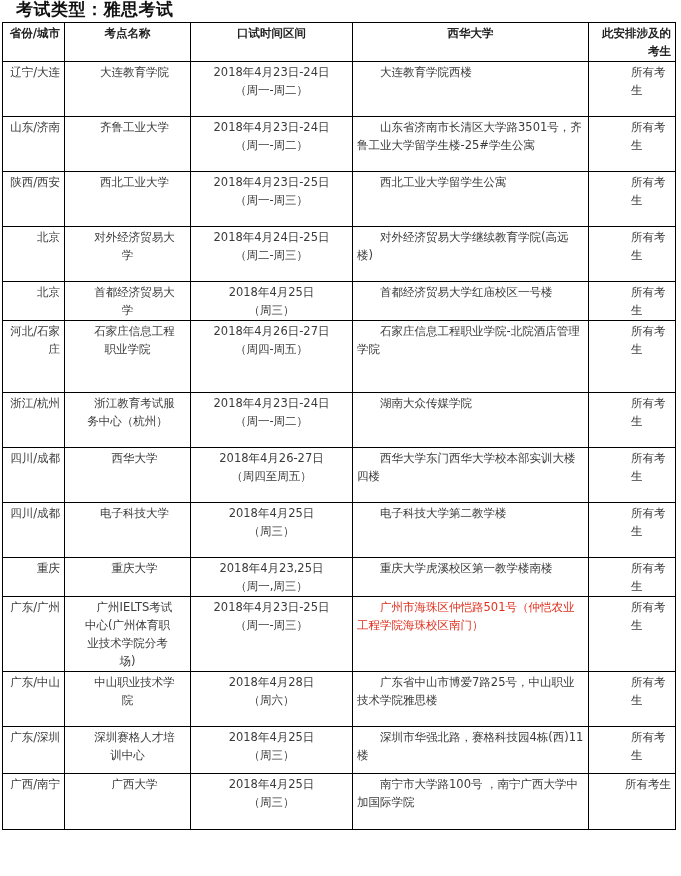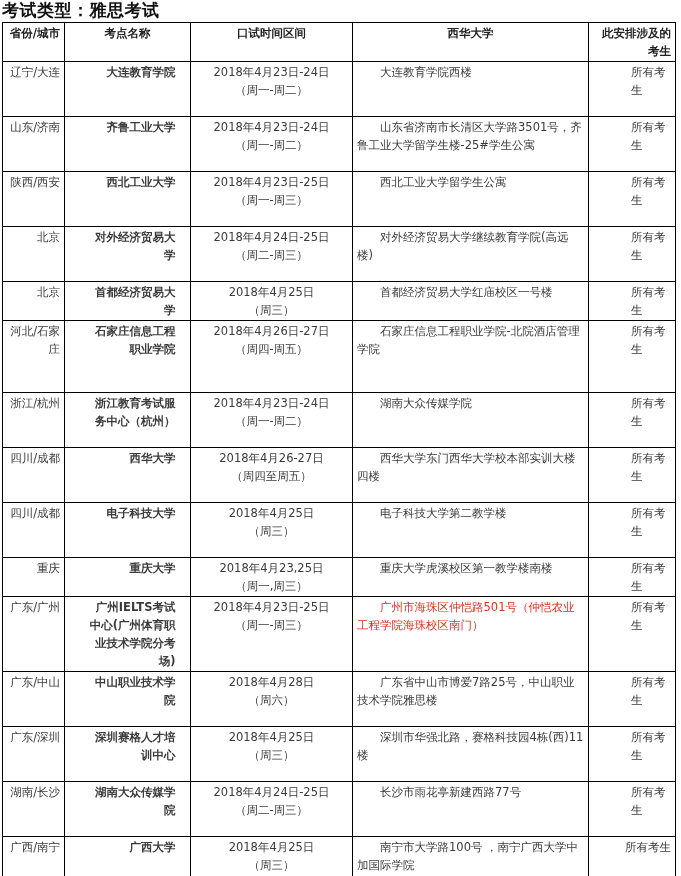--- a/index.html
+++ b/index.html
@@ -1,34 +1,34 @@
 <!DOCTYPE html>
 <html><head>
 <meta charset="utf-8">
 <style>
   html, body { margin: 0; padding: 0; background: #ffffff; }
   body { width: 681px; height: 876px; overflow: hidden; position: relative;
          font-family: "DejaVu Sans", sans-serif; color: #333333; }
-  .title { position: absolute; left: 2px; top: 0px; height: 22px; line-height: 22px;
-           font-family: Liberation Sans, sans-serif; font-weight: bold; font-size: 17px; color: #111; letter-spacing: 0.5px; }
+  .title { position: absolute; left: 16px; top: 0px; height: 22px; line-height: 22px;
+           font-family: Liberation Mono, monospace; font-weight: bold; font-size: 17px; color: #111; letter-spacing: 0.5px; }
   table.exam { position: absolute; left: 2px; top: 22px; border-collapse: collapse; table-layout: fixed; width: 673px; }
   table.exam td, table.exam th { border: 1px solid #000; vertical-align: top; font-size: 11.5px; line-height: 18px;
         padding: 1px 4px; font-weight: normal; color: #3a3a3a; word-break: break-all; }
   table.exam th { font-weight: bold; color: #222; }
   .c1 { width: 54px; text-align: right; }
   .c2 { width: 116px; text-align: center; }
   .c3 { width: 152px; text-align: center; }
   .c4 { width: 226px; text-align: left; }
   .c5 { width: 76px; text-align: right; }
   th.c2, th.c3, th.c4 { text-align: center; }
   td.c4 span.addr { display: block; text-indent: 2em; }
   td.c5 span.who { display: inline-block; width: 40px; text-align: left; }
   td.c5.last span.who { width: auto; text-align: right; display: block; }
   .red { color: #e0301e; }
-  td.c2 span { display: inline-block; width: 96px; text-align: right; text-indent: 1.2em; font-weight: bold; }
+  td.c2 span { display: inline-block; width: 96px; text-align: center; text-indent: 1.2em; }
 </style>
 </head>
 <body>
 
 <div class="title">考试类型：雅思考试</div>
 
 <table class="exam">
   <colgroup>
     <col style="width:62px">
       <col style="width:126px">
@@ -183,41 +183,29 @@
         <td class="c2"><span>中山职业技术学院</span></td>
         <td class="c3">
           <div>2018年4月28日</div>
           <div>（周六）</div>
         </td>
         <td class="c4">
           <span class="addr">广东省中山市博爱7路25号，中山职业技术学院雅思楼</span>
         </td>
         <td class="c5"><span class="who">所有考生</span></td>
       </tr>
-      <tr style="height: 55px;">
+      <tr style="height: 47px;">
         <td class="c1"><span>广东/深圳</span></td>
         <td class="c2"><span>深圳赛格人才培训中心</span></td>
         <td class="c3">
           <div>2018年4月25日</div>
           <div>（周三）</div>
         </td>
         <td class="c4">
           <span class="addr">深圳市华强北路，赛格科技园4栋(西)11楼</span>
-        </td>
-        <td class="c5"><span class="who">所有考生</span></td>
-      </tr>
-      <tr style="height: 55px;">
-        <td class="c1"><span>湖南/长沙</span></td>
-        <td class="c2"><span>湖南大众传媒学院</span></td>
-        <td class="c3">
-          <div>2018年4月24日-25日</div>
-          <div>（周二-周三）</div>
-        </td>
-        <td class="c4">
-          <span class="addr">长沙市雨花亭新建西路77号</span>
         </td>
         <td class="c5"><span class="who">所有考生</span></td>
       </tr>
       <tr style="height: 56px;">
         <td class="c1"><span>广西/南宁</span></td>
         <td class="c2"><span>广西大学</span></td>
         <td class="c3">
           <div>2018年4月25日</div>
           <div>（周三）</div>
         </td>

